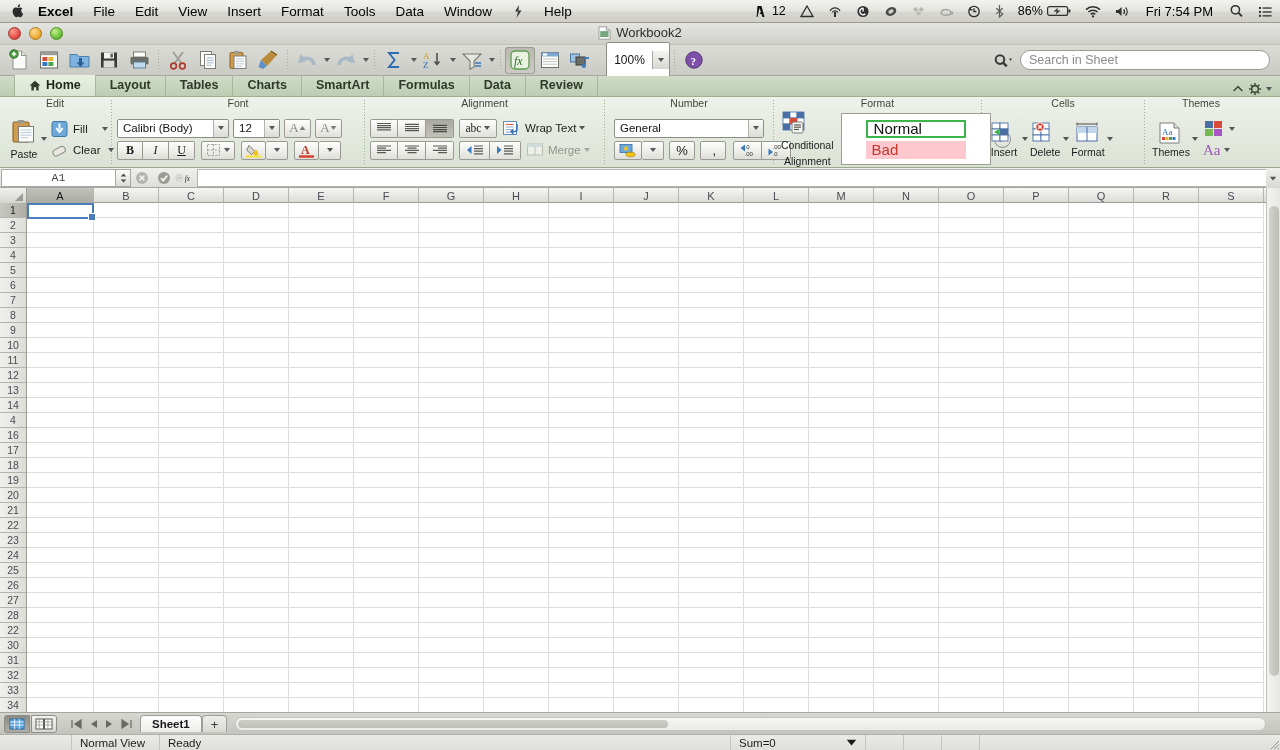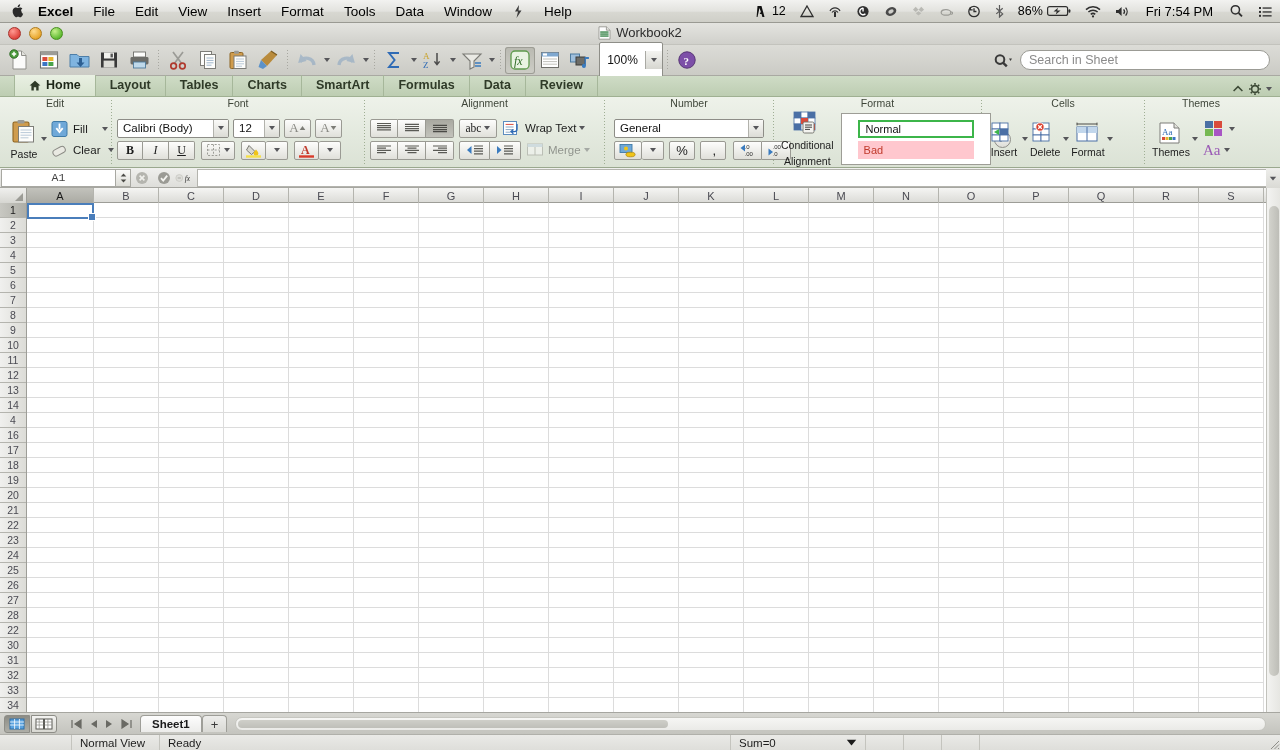--- a/index.html
+++ b/index.html
@@ -65,21 +65,21 @@
   .tb-btn {
     width: 30px; height: 27px; display: flex; align-items: center; justify-content: center;
     border-radius: 3px;
   }
   .tb-btn.active { background: linear-gradient(to bottom,#b9b9b1,#cdcdc6); box-shadow: inset 0 0 0 1px #9d9d95; }
   .tb-sep { width: 1px; height: 21px; margin: 0 4px;
     background: repeating-linear-gradient(to bottom,#a8a8a1 0,#a8a8a1 1px,transparent 1px,transparent 3px); }
   .tb-caret { width: 9px; height: 27px; display: flex; align-items: center; justify-content: center; }
   .caret-dn { width: 0; height: 0; border-left: 3.5px solid transparent; border-right: 3.5px solid transparent; border-top: 4px solid #56565a; }
   #zoom-combo {
-    display: flex; align-items: center; height: 36px; margin-left: 4px;
+    display: flex; align-items: center; height: 36px; margin-left: 11px;
     border: 1px solid #8e8e88; border-radius: 2px; background: #fff; overflow: hidden;
   }
   #zoom-combo .zv { width: 45px; text-align: center; font-size: 12px; color: #111; line-height: 18px; }
   #zoom-combo .zb { width: 17px; height: 18px; border-left: 1px solid #a9a9a3;
     background: linear-gradient(to bottom,#f4f4f1,#d6d6d0); display:flex; align-items:center; justify-content:center; }
   #search-wrap { margin-left: auto; margin-right: 10px; display: flex; align-items: center; }
   #search-field {
     width: 250px; height: 20px; border-radius: 10px;
     border: 1px solid #9b9b95; background: #fff;
     display: flex; align-items: center; padding: 0 8px; gap: 3px;
@@ -137,21 +137,21 @@
     border: 1px solid #8d8d87; border-radius: 2px; background: #fff;
   }
   .combo .cv { font-size: 11.5px; color: #111; padding: 0 5px; line-height: 17px; white-space: nowrap; overflow: hidden; }
   .combo .cb { width: 15px; height: 17px; border-left: 1px solid #b2b2ac;
     background: linear-gradient(to bottom,#fafaf8,#dcdcd6); display: flex; align-items: center; justify-content: center; }
 
   #style-gallery {
     width: 150px; height: 52px; border: 1px solid #9d9d96; background: #fff;
     display: flex; flex-direction: column; align-items: center; justify-content: center; gap: 3px;
   }
-  .style-chip { width: 116px; height: 18px; display: flex; align-items: center; padding-left: 6px; font-size: 11px; }
+  .style-chip { width: 100px; height: 18px; display: flex; align-items: center; padding-left: 6px; font-size: 15px; }
   .style-chip.normal { background: #fff; border: 2px solid #3cb54a; color: #111; }
   .style-chip.bad { background: #ffc7ce; color: #c0392b; }
   .gal-more { width: 17px; height: 17px; border-radius: 50%; border: 1px solid #8e8e88;
     background: linear-gradient(to bottom,#fbfbfa,#dedeD8); display: flex; align-items: center; justify-content: center; margin-left: 3px; }
 
   
   #formulabar {
     position: relative; width: 1280px; height: 20px;
     background: linear-gradient(to bottom,#f0f0ee,#dededa);
     border-bottom: 1px solid #a6a6a0;
@@ -838,21 +838,21 @@
             </div>
           </div>
         </div>
       </div>
     </div>
     <div class="rg-sep"></div>
 
     <div class="rgroup" style="width:205px">
       <div class="rg-title">Format</div>
       <div class="rg-body" style="padding-left:6px">
-        <div class="col" style="align-items:center;gap:5px">
+        <div class="col" style="gap:5px">
           <svg class="icon-svg" width="30" height="24" viewBox="0 0 30 24">
             <g stroke="#4a6fa5" stroke-width=".8" fill="#fff">
               <rect x="2" y="1" width="7" height="6"></rect>
                 <rect x="9" y="1" width="7" height="6"></rect>
                 <rect x="16" y="1" width="7" height="6"></rect>
               <rect x="2" y="7" width="7" height="6"></rect>
                 <rect x="9" y="7" width="7" height="6"></rect>
                 <rect x="16" y="7" width="7" height="6"></rect>
               <rect x="2" y="13" width="7" height="6"></rect>
                 <rect x="9" y="13" width="7" height="6"></rect>

